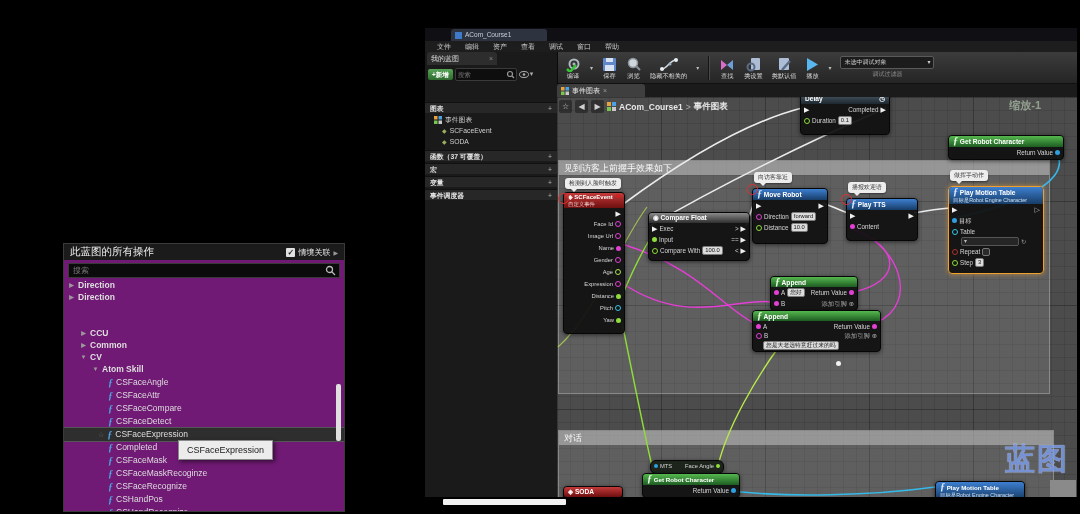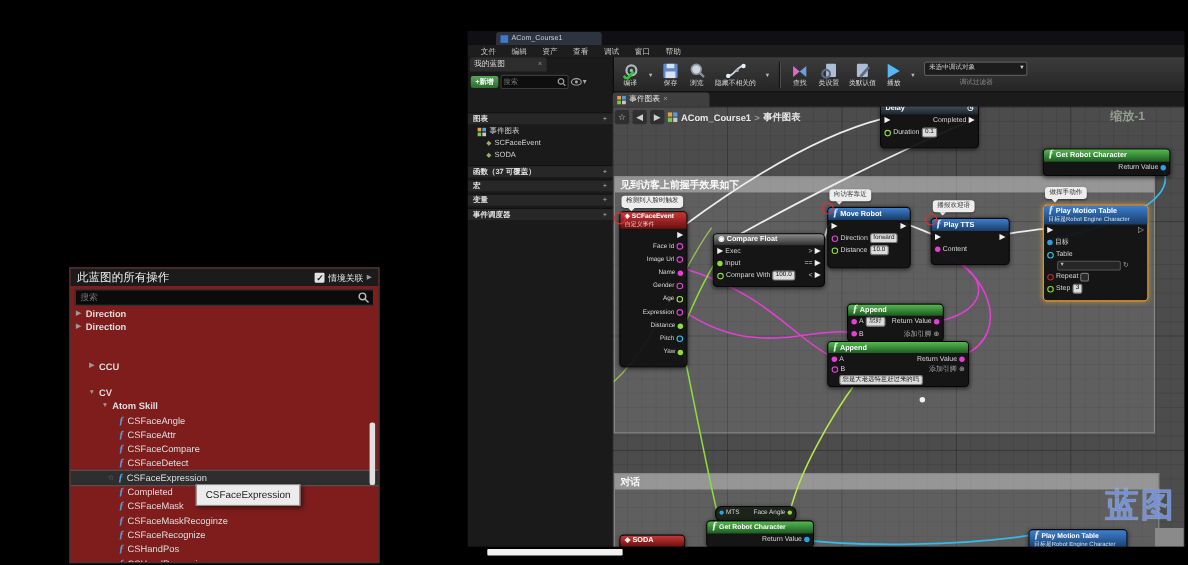--- a/index.html
+++ b/index.html
@@ -39,21 +39,21 @@
       linear-gradient(rgba(0,0,0,.20) 1px,transparent 1px),
       linear-gradient(90deg,rgba(0,0,0,.20) 1px,transparent 1px),
       linear-gradient(rgba(0,0,0,.09) 1px,transparent 1px),
       linear-gradient(90deg,rgba(0,0,0,.09) 1px,transparent 1px);
     background-size:104px 104px,104px 104px,13px 13px,13px 13px;}
   .crumb{position:absolute;left:2px;top:2px;height:15px;display:flex;align-items:center;gap:3px;z-index:6;color:#e3e3e3;}
   .cbtn{width:13px;height:13px;background:rgba(25,25,25,.55);border-radius:2px;color:#cfcfcf;font-size:8px;line-height:13px;text-align:center;}
   .crumbtxt{font-size:8.5px;font-weight:bold;color:#e8e8e8;}
   .zoomlbl{position:absolute;right:36px;top:1px;color:#9fae9b;font-size:11px;font-weight:bold;opacity:.85;z-index:6;}
   .comment{position:absolute;background:rgba(235,235,235,.12);border:1px solid rgba(205,205,205,.38);z-index:1;}
-  .chead{height:14px;background:rgba(195,195,195,.55);color:#fafafa;font-size:9px;line-height:14px;padding:0 5px;font-weight:bold;}
+  .chead{height:14px;background:rgba(195,195,195,.55);color:#fafafa;font-size:9px;line-height:14px;padding:0 5px;font-weight:normal;}
   svg.wires{position:absolute;left:0;top:0;z-index:2;pointer-events:none;}
   .node{position:absolute;background:rgba(17,17,17,.94);border:1px solid #060606;border-radius:4px;box-shadow:0 1px 4px rgba(0,0,0,.55);z-index:3;color:#d6d6d6;font-size:6.3px;}
   .ntitle{border-radius:3px 3px 0 0;padding:1px 4px 1px 4px;font-weight:bold;color:#fff;font-size:6.6px;line-height:8px;white-space:nowrap;}
   .nsub{font-weight:normal;font-size:5.4px;color:#cfe0ef;line-height:6px;}
   .t-fn{background:linear-gradient(#3d7fd0,#173c66);}
   .t-pure{background:linear-gradient(#55b84e,#1d5c22);}
   .t-event{background:linear-gradient(#c43a3a,#6e0f0f);}
   .t-macro{background:linear-gradient(#8a8a8a,#2f2f2f);}
   .t-latent{background:linear-gradient(#4a5a66,#1d2730);}
   .nrow{position:relative;display:flex;align-items:center;gap:2px;padding:0 3px;line-height:11px;height:11px;white-space:nowrap;}
@@ -64,21 +64,21 @@
   .vbox{background:#dcdcdc;color:#141414;border:1px solid #7a7a7a;border-radius:2px;font-size:5.8px;line-height:7px;padding:0 2px;white-space:nowrap;}
   .bubble{position:absolute;background:#ededed;color:#333;font-size:6px;line-height:9px;padding:1px 4px;border-radius:3px;box-shadow:0 1px 2px rgba(0,0,0,.45);z-index:4;white-space:nowrap;}
   .bubble:after{content:"";position:absolute;left:6px;bottom:-3px;border-left:3px solid transparent;border-right:3px solid transparent;border-top:3px solid #ededed;}
   .ring{position:absolute;width:9px;height:9px;border:1.6px solid #e03030;border-radius:50%;z-index:5;}
   .watermark{position:absolute;font-size:30px;font-weight:900;color:#7d9ff0;opacity:.8;z-index:5;letter-spacing:2px;text-shadow:0 0 1px #e8eeff;}
   .reroute{position:absolute;width:5px;height:5px;border-radius:50%;background:#f2f2f2;z-index:3;}
   
   .blackbar{position:absolute;background:#000;z-index:8;}
   .progress{position:absolute;left:443px;top:499px;width:123px;height:6px;background:#f2f2f2;z-index:9;border-radius:1px;}
   
-  #popup{position:absolute;left:63px;top:243px;width:280px;height:267px;background:#7f1d1d;border:1px solid #3a3a3a;z-index:10;overflow:hidden;}
+  #popup{position:absolute;left:63px;top:243px;width:280px;height:267px;background:#701a75;border:1px solid #3a3a3a;z-index:10;overflow:hidden;}
   .phdr{height:16px;background:#1b1b1b;display:flex;align-items:center;padding:0 6px;}
   .ptitle{color:#f0f0f0;font-size:10.5px;flex:1;}
   .pctx{display:flex;align-items:center;gap:3px;color:#e6e6e6;font-size:8px;}
   .chk{width:9px;height:9px;background:#e2e2e2;border-radius:1px;color:#1a1a1a;font-size:8px;line-height:9px;text-align:center;font-weight:bold;}
   .psearch{position:absolute;left:4px;top:19px;width:270px;height:13px;background:#0b0b0b;border:1px solid #3a3a3a;display:flex;align-items:center;}
   .psearch input{flex:1;background:transparent;border:0;outline:none;color:#a8a8a8;font-size:8px;padding:0 4px;font-family:"Liberation Sans",sans-serif;}
   .prow{position:absolute;left:0;width:268px;height:13px;display:flex;align-items:center;color:#dedede;font-size:8.5px;line-height:13px;gap:3px;white-space:nowrap;}
   .prow .arrow{color:#9a9a9a;font-size:6px;width:7px;text-align:center;}
   .prow.cat{font-weight:bold;}
   .fglyph{color:#4f9fdf;font-style:italic;font-family:"Liberation Serif",serif;font-size:10px;font-weight:bold;}
@@ -584,20 +584,24 @@
         <span>Direction</span>
       </div>
     <div class="prow cat" style="top:47px;padding-left:4px">
         <span class="arrow">▶</span>
         <span>Direction</span>
       </div>
     <div class="prow cat" style="top:83px;padding-left:16px">
         <span class="arrow">▶</span>
         <span>CCU</span>
       </div>
+    <div class="prow cat" style="top:95px;padding-left:16px">
+        <span class="arrow">▶</span>
+        <span>Common</span>
+      </div>
     <div class="prow cat" style="top:107px;padding-left:16px">
         <span class="arrow">▼</span>
         <span>CV</span>
       </div>
     <div class="prow cat" style="top:119px;padding-left:28px">
         <span class="arrow">▼</span>
         <span>Atom Skill</span>
       </div>
     <div class="prow" style="top:132px;padding-left:44px">
         <span class="fglyph">ƒ</span>

